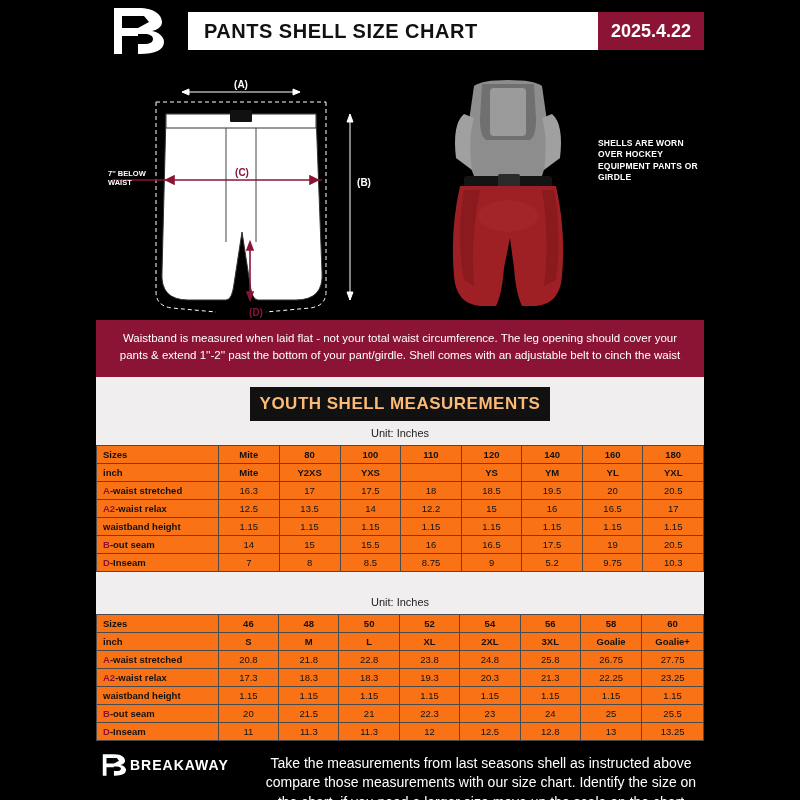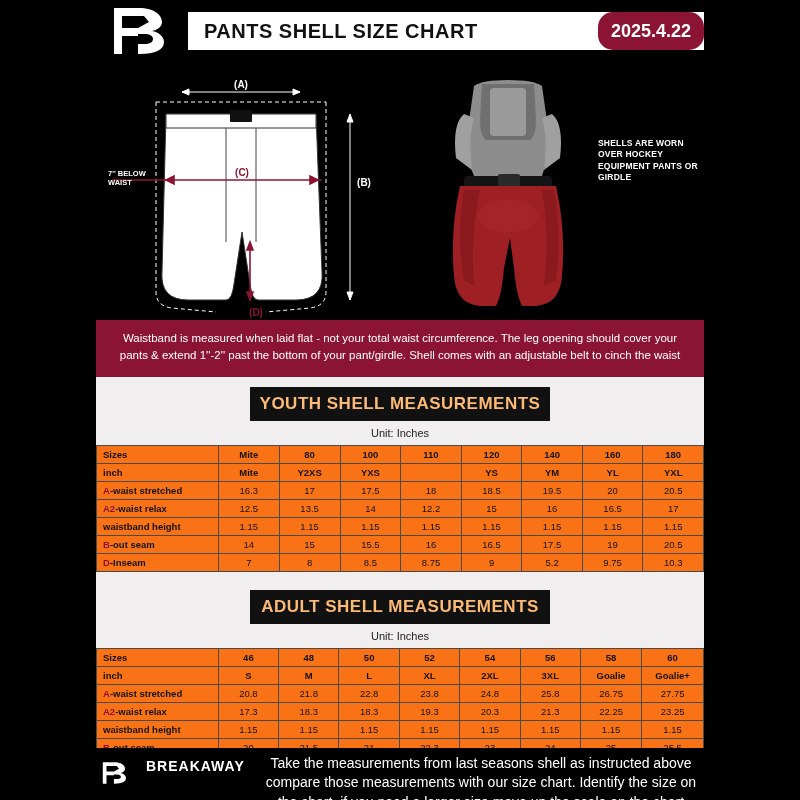--- a/index.html
+++ b/index.html
@@ -5,21 +5,21 @@
   html,body{margin:0;padding:0;background:#000;}
   body{width:800px;height:800px;overflow:hidden;font-family:"Liberation Sans",sans-serif;}
   .page{position:relative;width:800px;height:800px;background:#000;}
 
   
   .header{position:relative;height:62px;background:#000;}
   .logo-b{position:absolute;left:108px;top:6px;width:56px;height:50px;}
   .logo-b svg{display:block;}
   .title-bar{position:absolute;left:188px;top:12px;right:96px;height:38px;background:#fff;display:flex;align-items:center;}
   .title-bar .t{font-size:20px;font-weight:bold;letter-spacing:.5px;color:#111;padding-left:16px;}
-  .date-box{position:absolute;left:598px;top:12px;width:106px;height:38px;background:#8b1434;color:#fff;display:flex;align-items:center;justify-content:center;font-size:18px;font-weight:bold;border-radius:15px;}
+  .date-box{position:absolute;left:598px;top:12px;width:106px;height:38px;background:#8b1434;color:#fff;display:flex;align-items:center;justify-content:center;font-size:18px;font-weight:bold;}
 
   
   .diagram{position:relative;height:258px;background:#000;}
   .shorts-svg{position:absolute;left:96px;top:0;}
   .photo{position:absolute;left:430px;top:18px;width:160px;height:250px;}
   .note{position:absolute;left:598px;top:76px;width:100px;color:#fff;font-size:8.5px;line-height:1.35;font-weight:bold;letter-spacing:.2px;}
 
   
   .maroon-bar{position:relative;margin:0 96px;background:#8b1434;color:#fff;text-align:center;font-size:11.5px;line-height:1.5;padding:10px 14px 12px;box-sizing:border-box;}
 
@@ -32,21 +32,21 @@
   .tbl{margin:0 96px;background:#f97316;border-collapse:collapse;width:608px;}
   .tbl td{border:1px solid #4a4a4a;font-size:9.5px;height:15px;text-align:center;color:#111;}
   .tbl td.lbl{text-align:left;padding-left:6px;font-weight:bold;width:120px;}
   .tbl td.lbl .ltr{color:#8b1434;}
   .tbl tr.head td{font-weight:bold;}
   .tbl td.val{width:61px;}
   .white-strip{margin:0 96px;background:#f0eeee;height:8px;}
 
   
   .footer{position:absolute;left:0;bottom:0;width:800px;height:52px;background:#000;}
-  .footer-logo{position:absolute;left:100px;top:10px;display:flex;gap:20px;}
+  .footer-logo{position:absolute;left:100px;top:2px;display:flex;align-items:center;gap:4px;}
   .footer-logo .fb{width:26px;height:30px;}
   .footer-logo .fname{color:#fff;font-size:14px;font-weight:bold;letter-spacing:1px;}
   .footer-text{position:absolute;left:256px;top:6px;width:450px;color:#fff;font-size:14px;line-height:1.38;text-align:center;}
 
   .side-black{position:absolute;top:0;left:0;width:96px;height:800px;background:#000;}
   .side-black.r{left:704px;}
 </style>
 </head>
 <body>
 
@@ -218,21 +218,20 @@
           <td class="val">9</td>
           <td class="val">5.2</td>
           <td class="val">9.75</td>
           <td class="val">10.3</td>
         </tr>
       </tbody>
     </table>
   <div class="white-strip"></div>
 
   <div class="section-wrap">
-    <div class="pill">ADULT SHELL MEASUREMENTS</div>
     <div class="unit">Unit: Inches</div>
   </div>
   <table class="tbl">
       <tbody id="adult-body">
         <tr class="head">
           <td class="lbl">Sizes</td>
           <td class="val">46</td>
           <td class="val">48</td>
           <td class="val">50</td>
           <td class="val">52</td>

